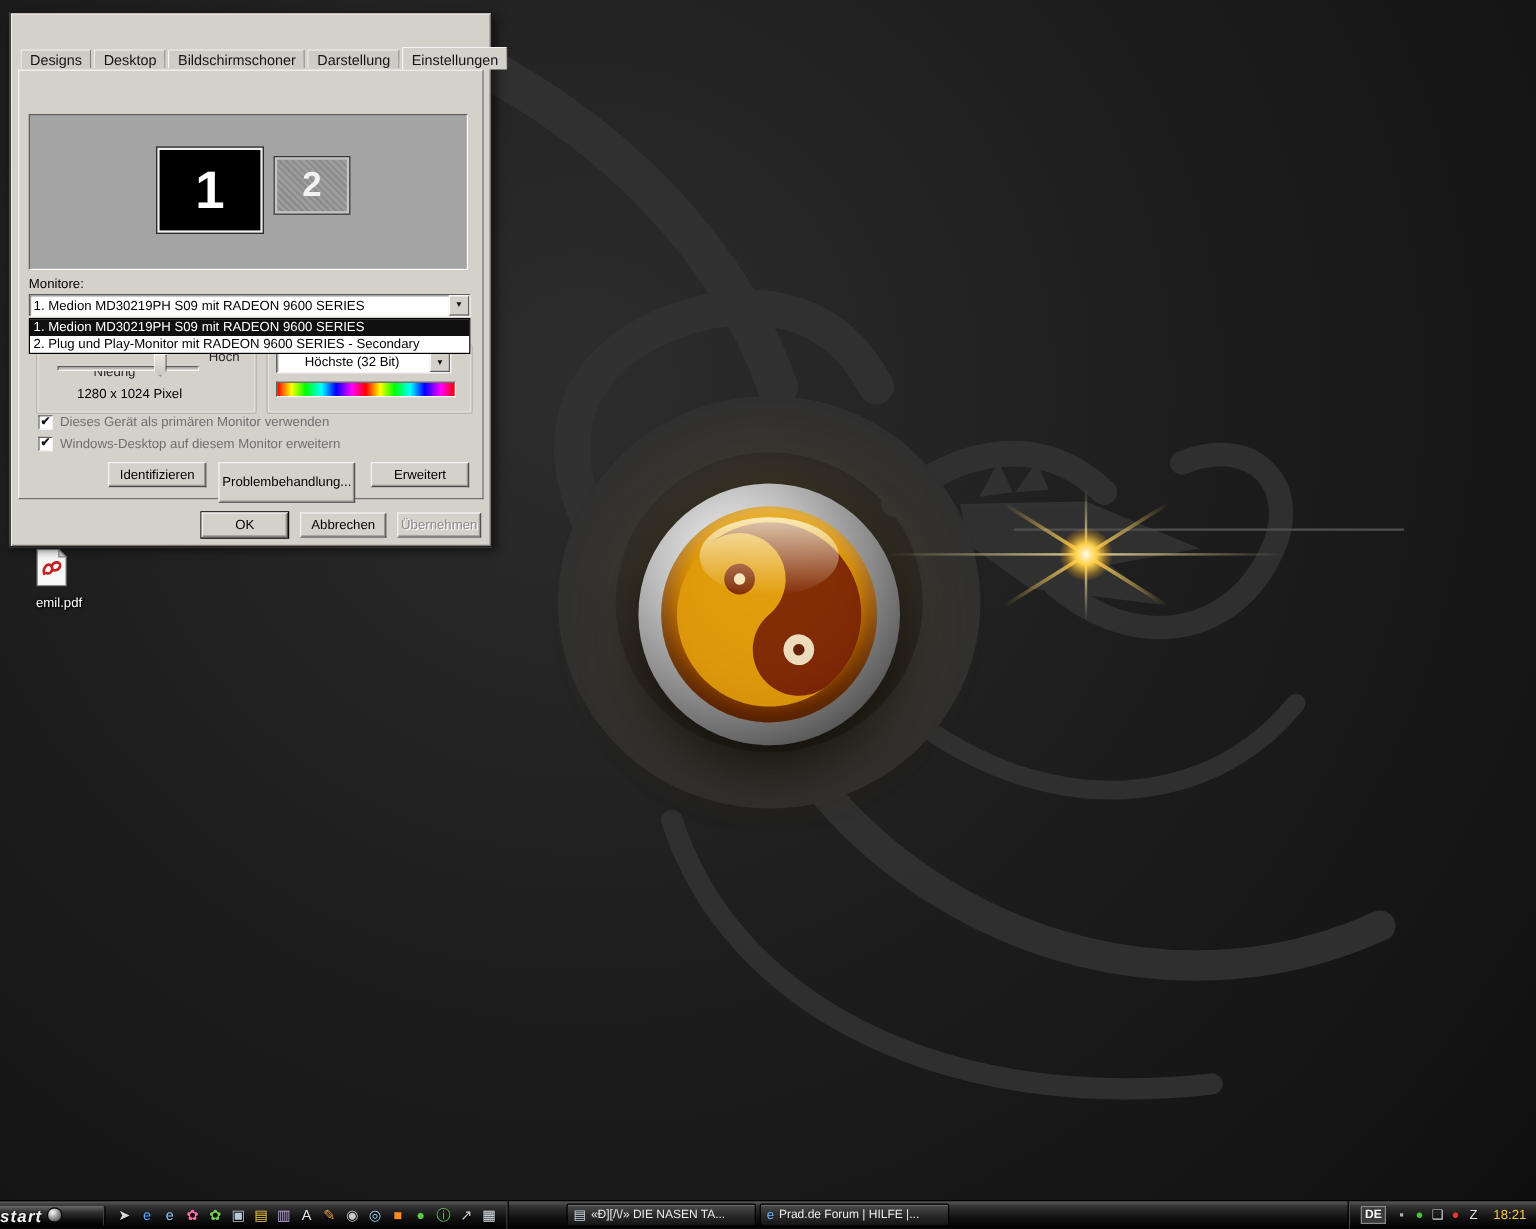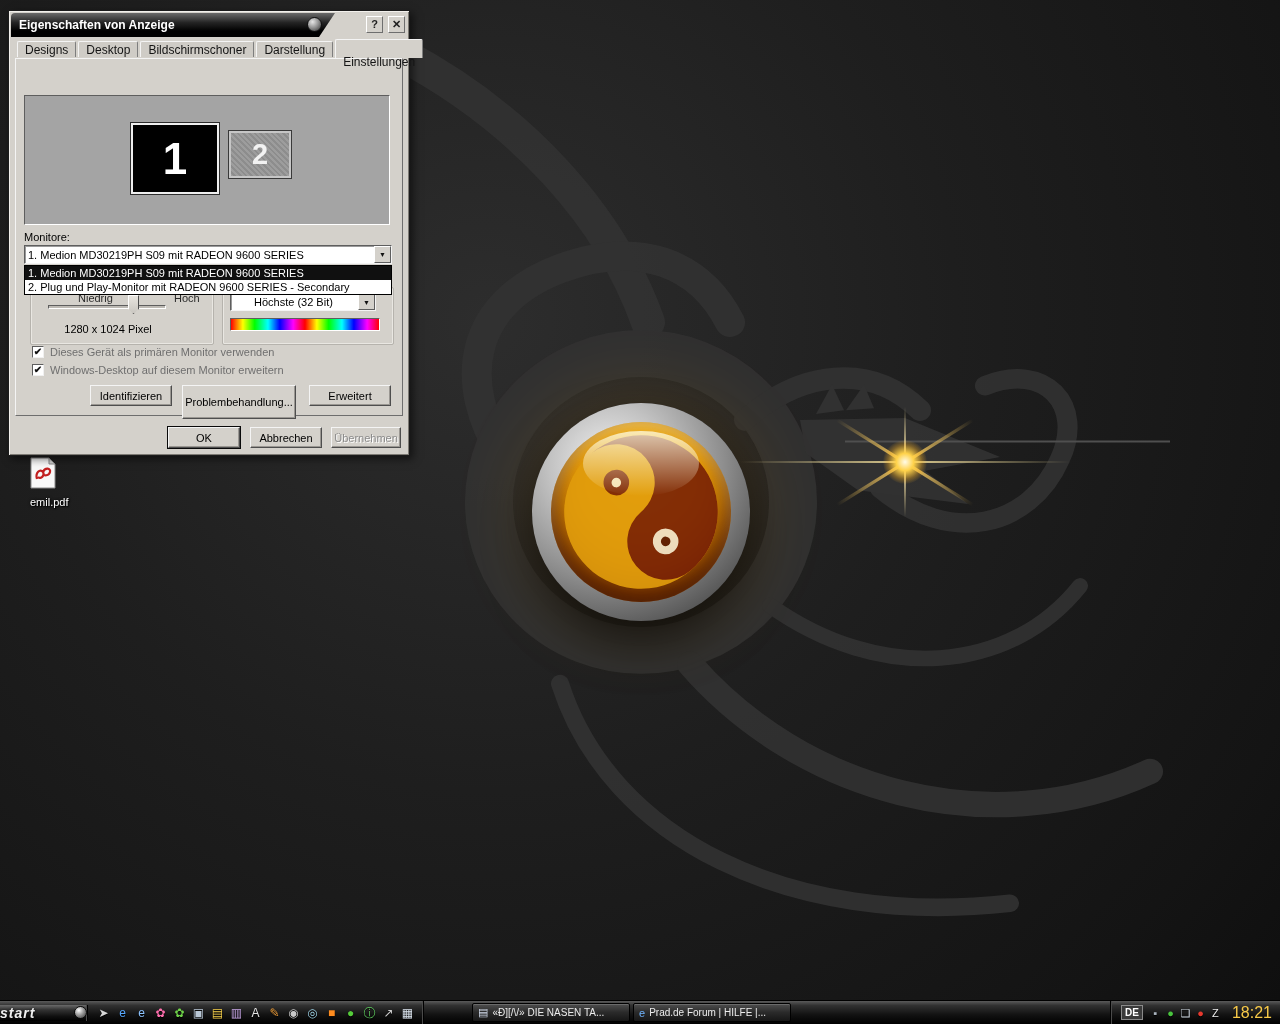--- a/index.html
+++ b/index.html
@@ -91,21 +91,21 @@
     border:1px solid; border-color:#fff #6e6e6e #6e6e6e #fff; cursor:default;
   }
 
   .tabs { position:absolute; left:8px; top:30px; display:flex; z-index:4; }
   .tab {
     height:16px; padding:1px 7px 0; margin-right:2px; font-size:12px; color:#151515;
     background:#cfccc6;
     border:1px solid #7e7e7e; border-bottom:none; border-top-color:#f4f4f4; border-left-color:#f4f4f4;
     border-radius:2px 2px 0 0; cursor:default; white-space:nowrap;
   }
-  .tab.active { height:19px; margin-top:-2px; background:#d4d1cb; position:relative; z-index:6; padding-top:15px; }
+  .tab.active { height:19px; margin-top:-2px; background:#d4d1cb; position:relative; z-index:6; padding-top:3px; }
 
   .tab-page {
     position:absolute; left:6px; right:6px; top:47px; height:358px;
     background:#d4d1cb;
     border:1px solid; border-color:#f4f4f4 #6e6e6e #6e6e6e #f4f4f4;
   }
   .instruction { position:absolute; left:8px; top:6px; width:374px; line-height:13px; }
 
   .monitor-area {
     position:absolute; left:8px; top:36px; width:366px; height:130px;
@@ -144,21 +144,21 @@
     position:absolute; left:8px; top:206px; width:368px; z-index:9;
     background:#fff; border:1px solid #000;
   }
   .dropdown-option { height:14px; line-height:14px; padding:0 3px; white-space:nowrap; overflow:hidden; cursor:default; }
   .dropdown-option.selected { background:#101010; color:#fff; }
 
   .group-box { position:absolute; border:1px solid #b6b3ad; box-shadow: inset 0 0 0 1px #e9e7e2; border-radius:2px; }
   .group-left  { left:14px; top:228px; width:184px; height:58px; }
   .group-right { left:206px; top:228px; width:172px; height:58px; }
 
-  .slider-low  { position:absolute; left:26px;  top:233px; color:#2a2a2a;padding-left:36px; }
+  .slider-low  { position:absolute; left:26px;  top:245px; color:#2a2a2a;padding-left:36px; }
   .slider-high { position:absolute; left:158px; top:233px; color:#2a2a2a; }
   .slider-track {
     position:absolute; left:32px; top:246px; width:118px; height:4px;
     background:#bdbab4; border:1px solid; border-color:#5e5e5e #fff #fff #5e5e5e;
   }
   .slider-thumb {
     position:absolute; left:112px; top:236px; width:11px; height:19px;
     background: linear-gradient(180deg,#e8e5df,#c9c6c0);
     border:1px solid; border-color:#fff #4e4e4e #4e4e4e #fff;
     clip-path: polygon(0 0, 100% 0, 100% 72%, 50% 100%, 0 72%);
@@ -199,21 +199,21 @@
 
   
   .taskbar {
     position:absolute; left:0; bottom:0; width:1280px; height:24px; z-index:20;
     background: linear-gradient(180deg, #5a5a5a 0%, #303030 20%, #121212 60%, #000 100%);
     border-top:1px solid #000;
     display:flex; align-items:center; color:#ddd;
   }
   .start-button {
     width:88px; height:16px; flex:0 0 auto;
-    display:flex; align-items:center; justify-content:space-between; gap:4px;
+    display:flex; align-items:center; justify-content:flex-start; gap:4px;
     background: linear-gradient(180deg, #6a6a6a 0%, #333 30%, #101010 70%, #000 100%);
     border-right:1px solid #000; box-shadow: inset -1px 0 0 #4a4a4a;
     cursor:default;
   }
   .start-text {
     font-style:italic; font-weight:bold; font-size:14px; letter-spacing:1px; color:#f0f0f0;
     text-shadow: 0 1px 3px #000;
   }
   .start-orb {
     width:13px; height:13px; border-radius:50%;
@@ -236,21 +236,21 @@
   .task-label { overflow:hidden; text-overflow:ellipsis; }
   .tray {
     margin-left:auto; height:24px; display:flex; align-items:center; gap:5px; padding:0 8px 0 10px;
     border-left:1px solid #000; box-shadow: inset 1px 0 0 #4a4a4a;
   }
   .lang-badge {
     font-size:10px; font-weight:bold; color:#fff; background:#3a3a3a;
     border:1px solid #8a8a8a; padding:0 3px; line-height:13px; cursor:default;
   }
   .tray-icon { width:15px; text-align:center; font-size:11px; line-height:24px; text-shadow:0 1px 1px #000; cursor:default; }
-  .clock { font-size:16px; color:#f7c948; margin-left:4px; cursor:default; }
+  .clock { font-size:11px; color:#f7c948; margin-left:4px; cursor:default; }
 </style>
 </head>
 <body>
 
 <div class="desktop">
 
   <svg class="dragon-svg" viewBox="0 0 1280 1024" width="1280" height="1000" preserveAspectRatio="none">
     <g stroke="#323232" fill="none" stroke-linecap="round" opacity="0.9">
       <path d="M400 55 C 520 120, 610 220, 648 330" stroke-width="34"></path>
       <path d="M505 470 C 455 390, 470 310, 560 275 C 640 245, 700 270, 730 330" stroke-width="30"></path>
@@ -294,30 +294,20 @@
   <div class="desktop-icon">
     <svg class="pdf-glyph" width="26" height="32" viewBox="0 0 26 32">
       <path d="M1 1 H19 L25 7 V31 H1 Z" fill="#f8f8f8" stroke="#8a8a8a"></path>
       <path d="M19 1 L19 7 L25 7 Z" fill="#d0d0d0" stroke="#8a8a8a"></path>
       <path d="M7 22 C5 16 10 11 13 15 C15 18 11 23 8 20 M13 15 C15 10 21 11 20 15 C19 19 14 19 13 17" stroke="#c21f1f" fill="none" stroke-width="2.2"></path>
     </svg>
     <div class="icon-label">emil.pdf</div>
   </div>
 
   <div class="dialog">
-    <div class="titlebar">
-      <div class="title-banner">
-        <span>Eigenschaften von Anzeige</span>
-      </div>
-      <div class="title-emblem"></div>
-      <div class="title-buttons">
-        <div class="title-btn">?</div>
-        <div class="title-btn">✕</div>
-      </div>
-    </div>
 
     <div class="tabs">
       <div class="tab">Designs</div>
       <div class="tab">Desktop</div>
       <div class="tab">Bildschirmschoner</div>
       <div class="tab">Darstellung</div>
       <div class="tab active">Einstellungen</div>
     </div>
 
     <div class="tab-page">

